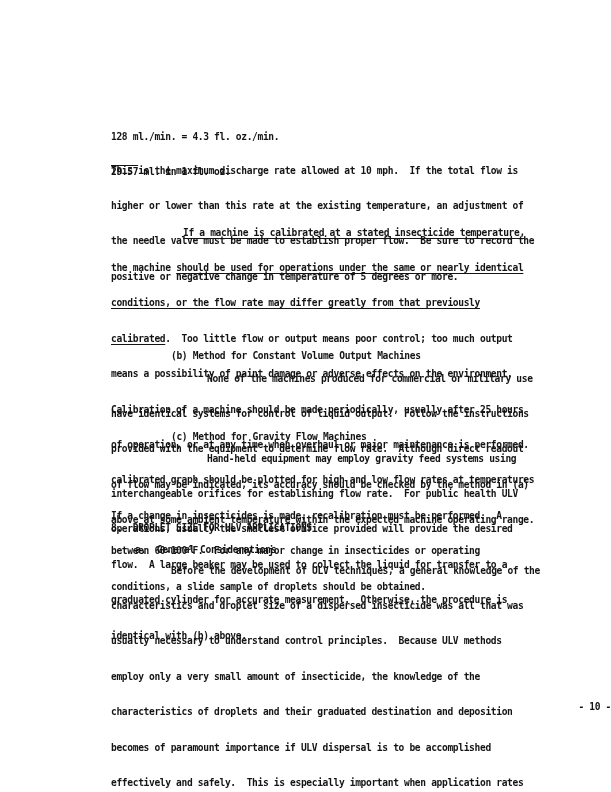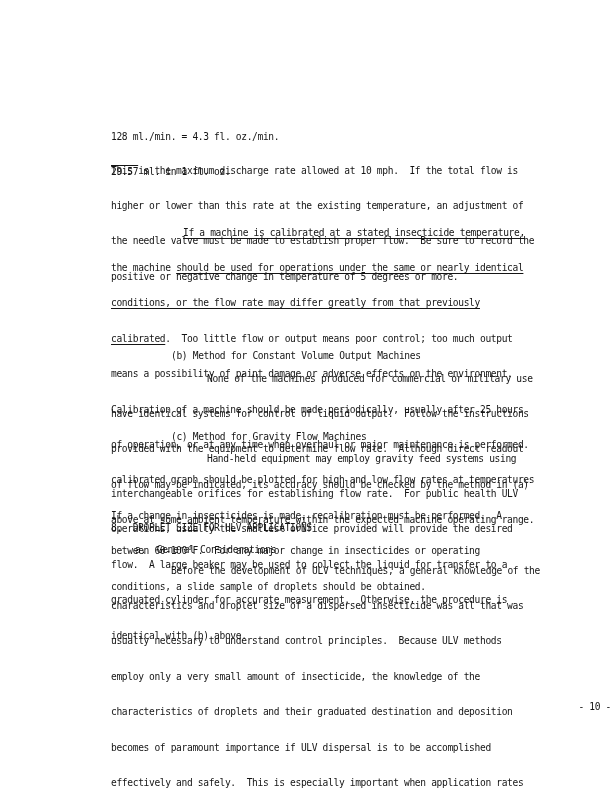--- a/index.html
+++ b/index.html
@@ -2,20 +2,21 @@
 <html><head>
 <meta charset="utf-8">
 <style>
   html, body { margin: 0; padding: 0; background: #ffffff; }
   body { width: 611px; height: 792px; position: relative; overflow: hidden; }
   .page {
     position: absolute; left: 0; top: 0; width: 562px; height: 792px;
     font-family: "DejaVu Sans Mono", "Liberation Mono", monospace;
     font-size: 9.6px; line-height: 11.8px; color: #141414;
     letter-spacing: -0.35px;
+    font-weight: bold;
   }
   .blk { position: absolute; left: 111px; white-space: pre; }
   .line { display: block; height: 11.8px; }
   .u { text-decoration: underline; text-underline-offset: 1.5px; text-decoration-thickness: 1px; }
   .ind1 { padding-left: 72px; }
   .ind2 { padding-left: 96px; }
   .ind3 { padding-left: 60px; }
   .ind4 { padding-left: 24px; }
   .pagenum { position: absolute; top: 701px; left: 0; width: 611px; text-align: right; }
 </style>

